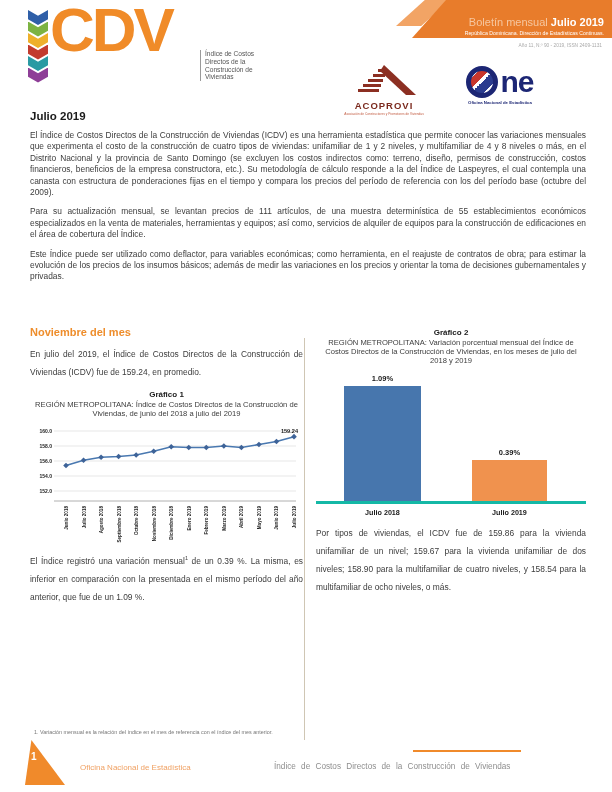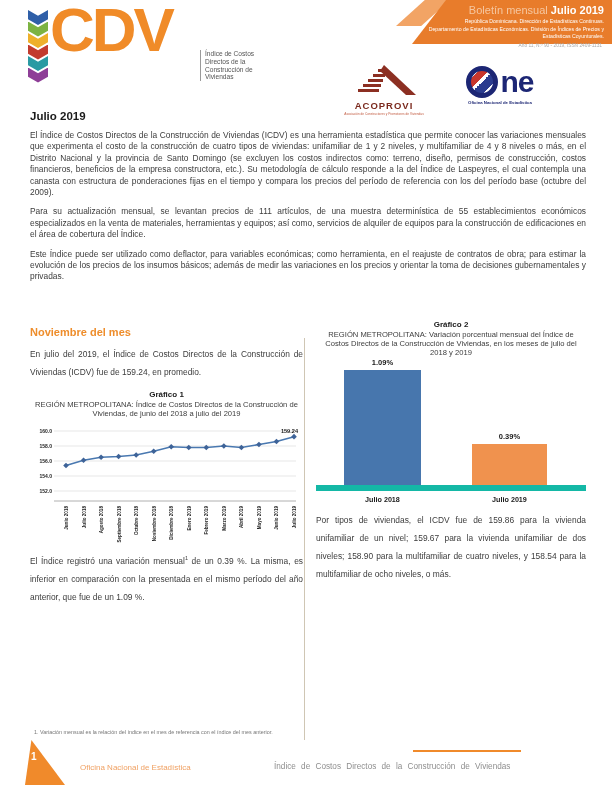--- a/index.html
+++ b/index.html
@@ -12,23 +12,23 @@
   .chev{position:absolute;left:0;width:20px;height:15px;
         clip-path:polygon(0 0,50% 38%,100% 0,100% 62%,50% 100%,0 62%);}
   .logo-text{position:absolute;left:22px;top:-12px;font-size:62px;font-weight:bold;
              letter-spacing:-3px;color:#f08b28;}
   .logo-caption{position:absolute;left:172px;top:44px;border-left:1px solid #9a9a9a;
                 padding-left:4px;font-size:6.6px;line-height:1.18;color:#555;}
 
   
   .banner-stripe{position:absolute;left:396px;top:0;width:60px;height:26px;background:#f2a465;
                  clip-path:polygon(48% 0,90% 0,42% 100%,0 100%);}
-  .banner{position:absolute;left:412px;top:0;width:200px;height:44px;background:#e87c2b;
+  .banner{position:absolute;left:412px;top:0;width:200px;height:38px;background:#e87c2b;
           clip-path:polygon(17% 0,100% 0,100% 100%,0 100%);
-          text-align:right;box-sizing:border-box;padding:4px 8px 0 0;}
+          text-align:right;box-sizing:border-box;padding:16px 8px 0 0;}
   .banner-title{font-size:11px;line-height:12px;}
   .banner-title .light{color:#f6c7a0;}
   .banner-title .bold{color:#ffffff;font-weight:bold;}
   .banner-sub{font-size:5.2px;line-height:6.4px;color:#ffffff;margin-top:2px;}
   .issue-info{position:absolute;right:10px;top:43px;font-size:4.8px;color:#a9a9a9;}
 
   
   .acoprovi{position:absolute;left:344px;top:64px;width:80px;text-align:center;}
   .acoprovi .name{font-size:9.5px;font-weight:bold;letter-spacing:1px;color:#7b2a1e;margin-top:-2px;}
   .acoprovi .tagline{font-size:3.2px;color:#c25b41;margin-top:1px;}
@@ -51,21 +51,21 @@
   .results-heading{font-size:11px;font-weight:bold;color:#ee8d2b;margin:0 0 7px 0;}
   .col-p{font-size:8.4px;line-height:18px;text-align:justify;margin:0;}
   .chart-title{font-size:8px;font-weight:bold;color:#1a1a1a;text-align:center;margin:9px 0 1px 0;}
   .chart-caption{font-size:7.6px;line-height:9.2px;text-align:center;color:#3c3c3c;margin:0 4px;}
   sup{font-size:5.5px;}
 
   
   .line-chart{margin-top:3px;}
 
   
-  .bar-chart{position:relative;height:127px;margin-top:0;border-bottom:6px solid #14b8a6;}
+  .bar-chart{position:relative;height:127px;margin-top:8px;border-bottom:3px solid #14b8a6;}
   .bar{position:absolute;bottom:0;}
   .bar-value{position:absolute;font-size:7.5px;font-weight:bold;color:#1a1a1a;text-align:center;}
   .bar-cats{position:relative;height:14px;margin-bottom:6px;}
   .bar-cat{position:absolute;top:4px;font-size:7.2px;font-weight:bold;color:#1a1a1a;text-align:center;}
 
   
   .footnote{position:absolute;left:34px;top:729px;font-size:5.4px;color:#777;}
   .page-triangle{position:absolute;left:25px;top:740px;width:40px;height:45px;background:#f08a2b;
                  clip-path:polygon(16% 0,0 100%,100% 100%);}
   .page-number{position:absolute;left:31px;top:751px;font-size:10px;font-weight:bold;color:#ffffff;}
@@ -182,21 +182,21 @@
         <text x="195.84615384615387" y="85" text-anchor="end" font-size="4.6" font-weight="bold" fill="#222" transform="rotate(-90 195.84615384615387 85)">Marzo 2019</text>
         <text x="213.38461538461542" y="85" text-anchor="end" font-size="4.6" font-weight="bold" fill="#222" transform="rotate(-90 213.38461538461542 85)">Abril 2019</text>
         <text x="230.92307692307693" y="85" text-anchor="end" font-size="4.6" font-weight="bold" fill="#222" transform="rotate(-90 230.92307692307693 85)">Mayo 2019</text>
         <text x="248.46153846153848" y="85" text-anchor="end" font-size="4.6" font-weight="bold" fill="#222" transform="rotate(-90 248.46153846153848 85)">Junio 2019</text>
         <text x="266" y="85" text-anchor="end" font-size="4.6" font-weight="bold" fill="#222" transform="rotate(-90 266 85)">Julio 2019</text>
       </svg>
     <p class="col-p"><span>El Índice registró una variación mensual</span><sup>1</sup><span> de un 0.39 %. La misma, es inferior en comparación con la presentada en el mismo período del año anterior, que fue de un 1.09 %.</span></p>
   </div>
 
   <div class="right-col">
-    <div class="chart-title" style="margin-top:0">Gráfico 2</div>
+    <div class="chart-title" style="margin-top:8px">Gráfico 2</div>
     <div class="chart-caption">REGIÓN METROPOLITANA: Variación porcentual mensual del Índice de Costos Directos de la Construcción de Viviendas, en los meses de julio del 2018 y 2019</div>
     <div class="bar-chart" id="grafico2-plot">
         <div class="bar" style="left: 28px; width: 77px; height: 115px; background: rgb(71, 118, 173);"></div>
         <div class="bar-value" style="left: 28px; width: 77px; bottom: 118px;">1.09%</div>
         <div class="bar" style="left: 156px; width: 75px; height: 41px; background: rgb(240, 146, 78);"></div>
         <div class="bar-value" style="left: 156px; width: 75px; bottom: 44px;">0.39%</div>
       </div>
     <div class="bar-cats" id="grafico2-cats">
         <div class="bar-cat" style="left: 28px; width: 77px;">Julio 2018</div>
         <div class="bar-cat" style="left: 156px; width: 75px;">Julio 2019</div>

